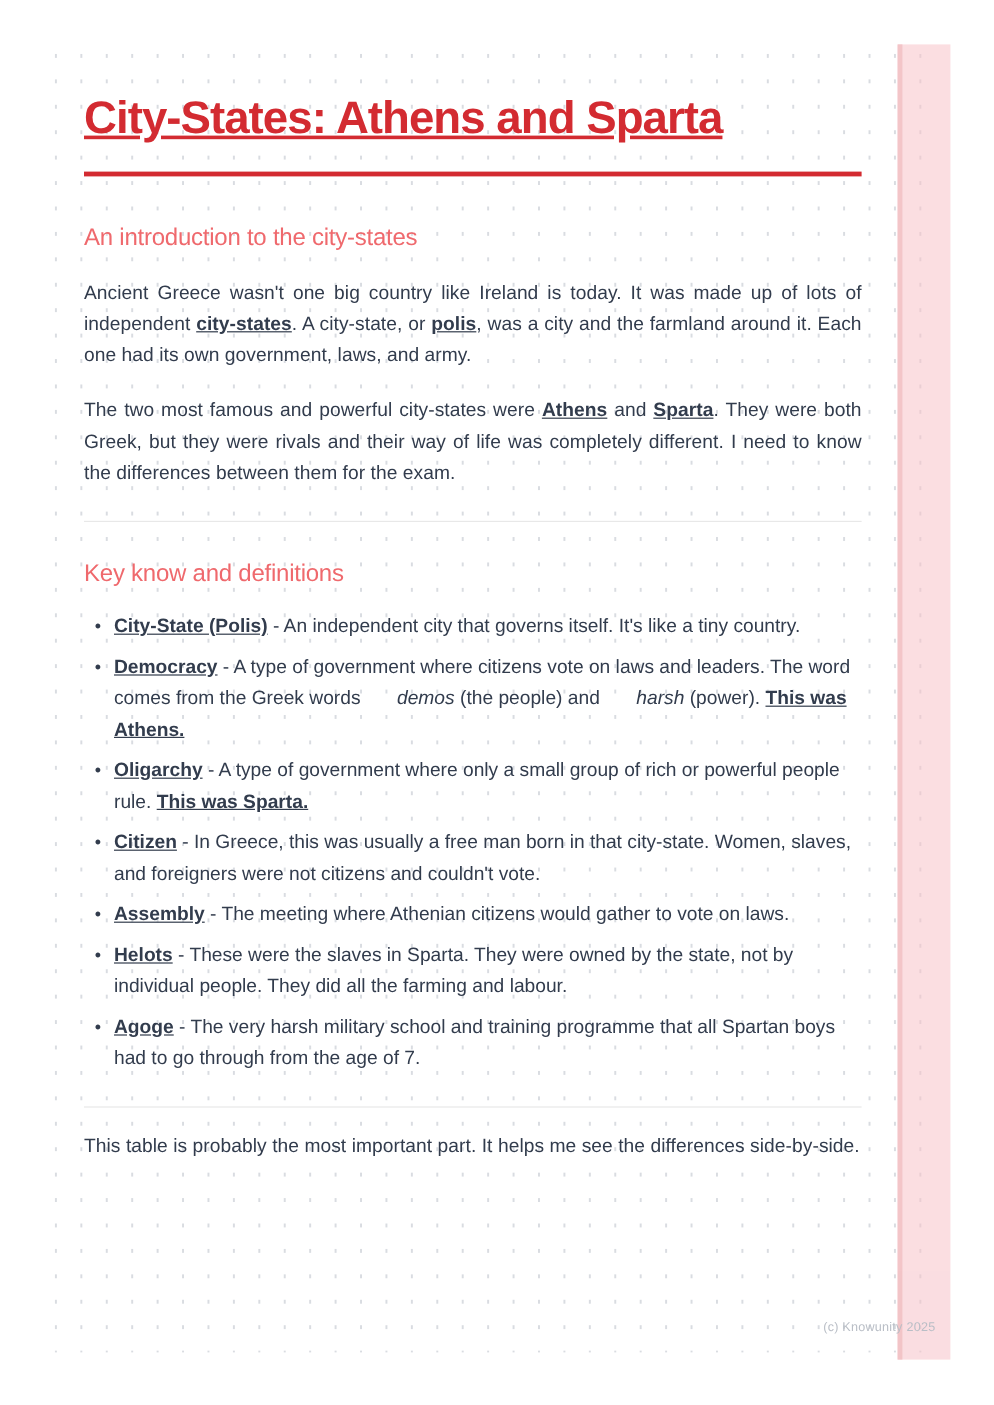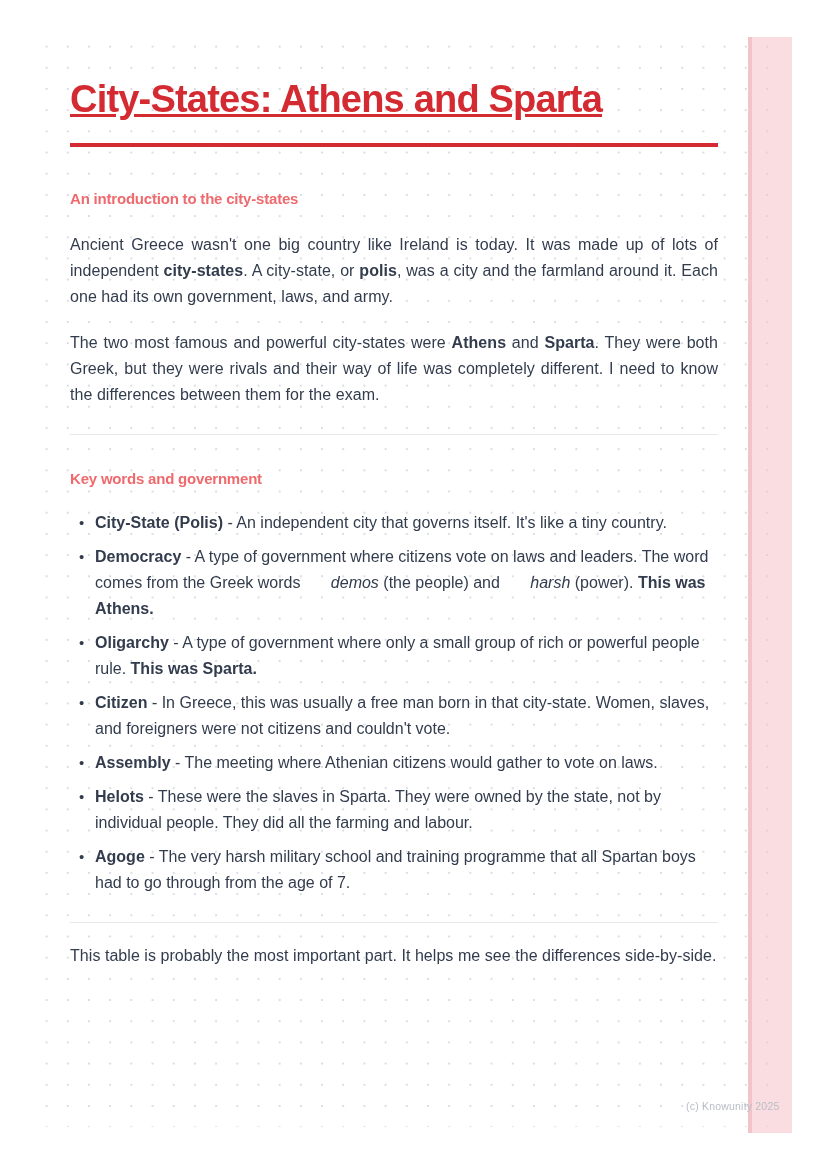--- a/index.html
+++ b/index.html
@@ -36,21 +36,21 @@
   .title-rule{
     border:none;height:4px;background:var(--title-red);
     margin:20px 0 0 0;width:648px;
   }
   .divider{
     border:none;border-top:1px solid var(--divider);
     margin:26px 0 0 0;width:648px;
   }
   h2.section-heading{
     margin:30px 0 0 0;
-    font-size:15px;line-height:27px;font-weight:bold;
+    font-size:20px;line-height:27px;font-weight:normal;
     letter-spacing:-0.2px;color:var(--heading);
   }
   h2.first{margin-top:38px;}
   p.para{
     margin:20px 0 0 0;
     font-size:16px;line-height:26px;color:var(--body);
     letter-spacing:0.05px;
   }
   p.justify{text-align:justify;}
   ul.kw-list{
@@ -58,21 +58,21 @@
   }
   ul.kw-list li{
     display:flex;margin:0 0 8px 0;
     font-size:16px;line-height:26px;color:var(--body);
   }
   .bullet-marker{
     flex:none;width:25px;padding-left:9px;box-sizing:border-box;
     font-size:15px;color:var(--body);
   }
   .li-text{flex:1;}
-  .b{font-weight:bold;}
+  .b{font-weight:bold;text-decoration:underline;}
   .i{font-style:italic;margin-left:26px;}
   .watermark{
     position:absolute;left:686px;top:1100px;width:120px;
     font-size:10.5px;letter-spacing:0.2px;color:#b9bec6;z-index:3;
     white-space:nowrap;
   }
 </style>
 </head>
 <body>
 
@@ -80,21 +80,21 @@
   <div class="dots"></div>
   <div class="stripe"></div>
   <div class="content">
     <h1 class="page-title">City-States: Athens and Sparta</h1>
     <hr class="title-rule">
     <div id="sections">
         <h2 class="section-heading first">An introduction to the city-states</h2>
         <p class="para justify"><span class="">Ancient Greece wasn't one big country like Ireland is today. It was made up of lots of independent </span><span class="b ">city-states</span><span class="">. A city-state, or </span><span class="b ">polis</span><span class="">, was a city and the farmland around it. Each one had its own government, laws, and army.</span></p>
         <p class="para justify"><span class="">The two most famous and powerful city-states were </span><span class="b ">Athens</span><span class=""> and </span><span class="b ">Sparta</span><span class="">. They were both Greek, but they were rivals and their way of life was completely different. I need to know the differences between them for the exam.</span></p>
         <hr class="divider">
-        <h2 class="section-heading">Key words and government</h2>
+        <h2 class="section-heading">Key know and definitions</h2>
         <ul class="kw-list">
           <li>
             <span class="bullet-marker">•</span>
             <span class="li-text"><span class="b ">City-State (Polis)</span><span class=""> - An independent city that governs itself. It's like a tiny country.</span></span>
           </li>
           <li>
             <span class="bullet-marker">•</span>
             <span class="li-text"><span class="b ">Democracy</span><span class=""> - A type of government where citizens vote on laws and leaders. The word comes from the Greek words </span><span class="i">demos</span><span class=""> (the people) and </span><span class="i">harsh</span><span class=""> (power). </span><span class="b ">This was Athens.</span></span>
           </li>
           <li>

